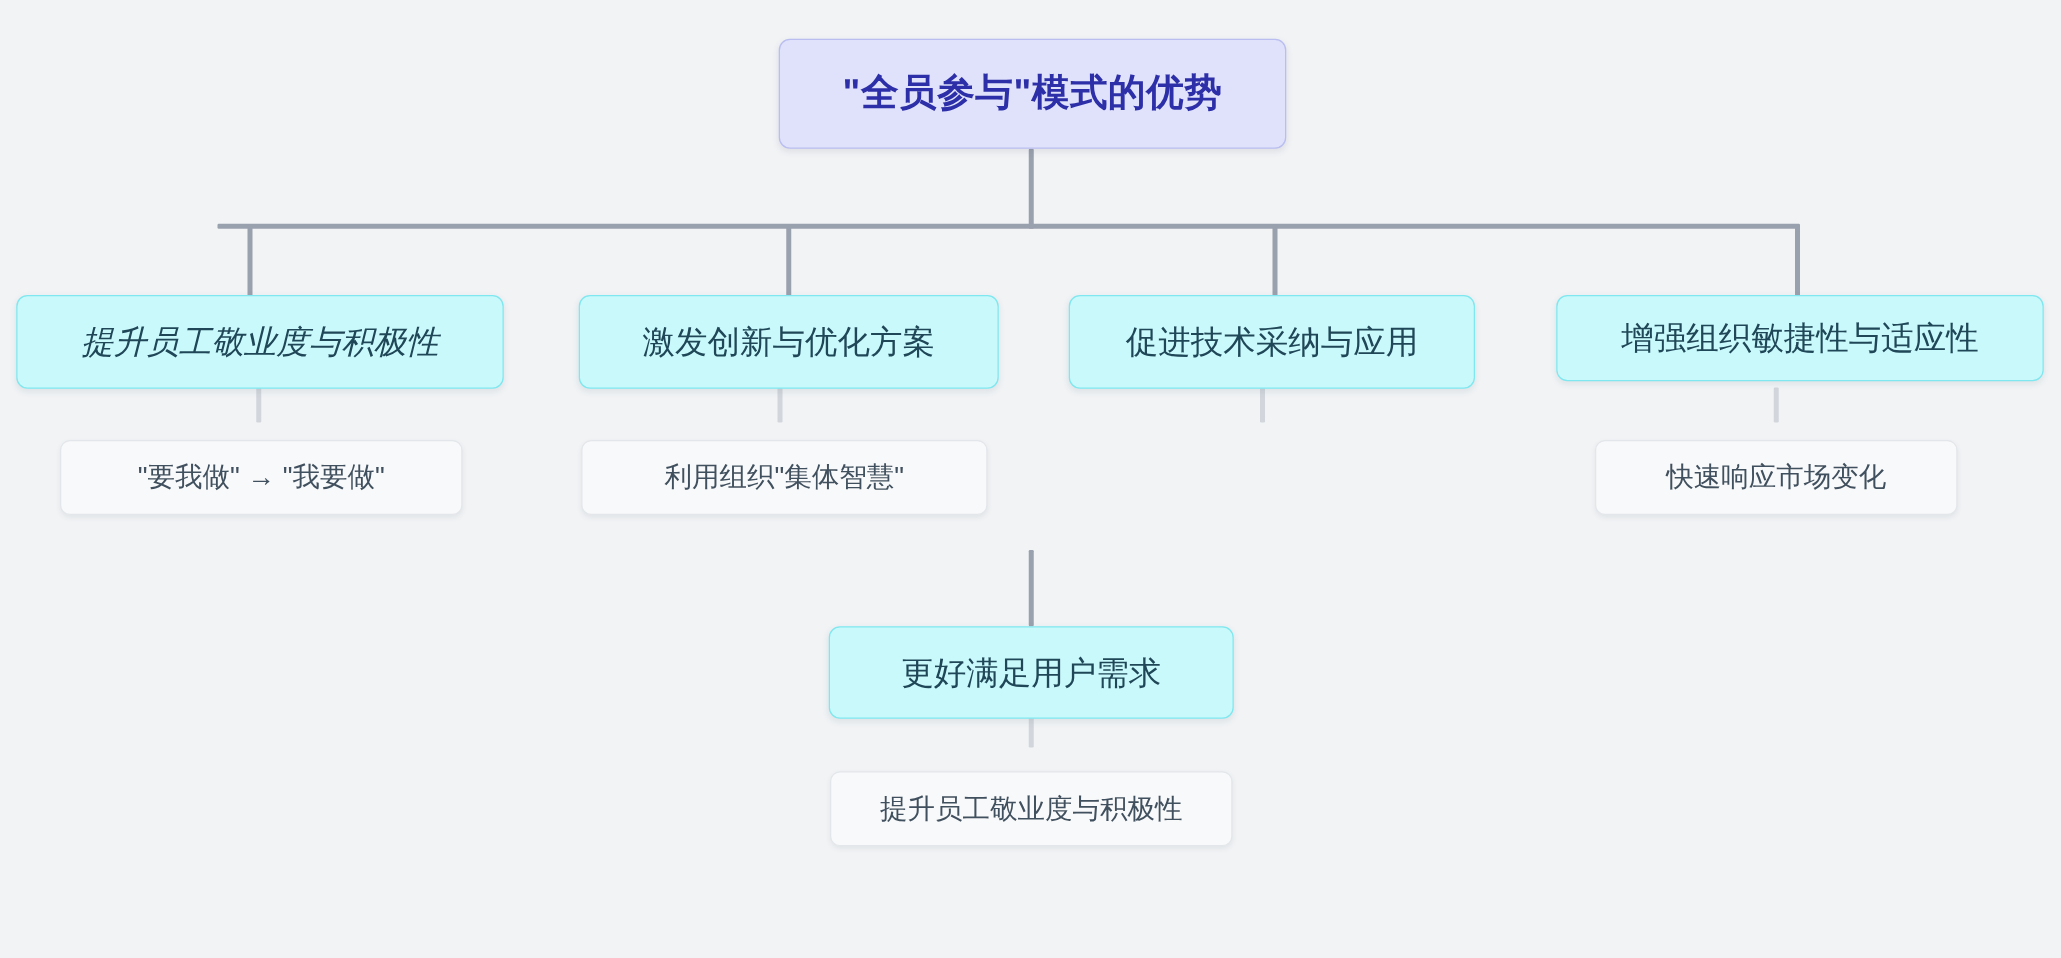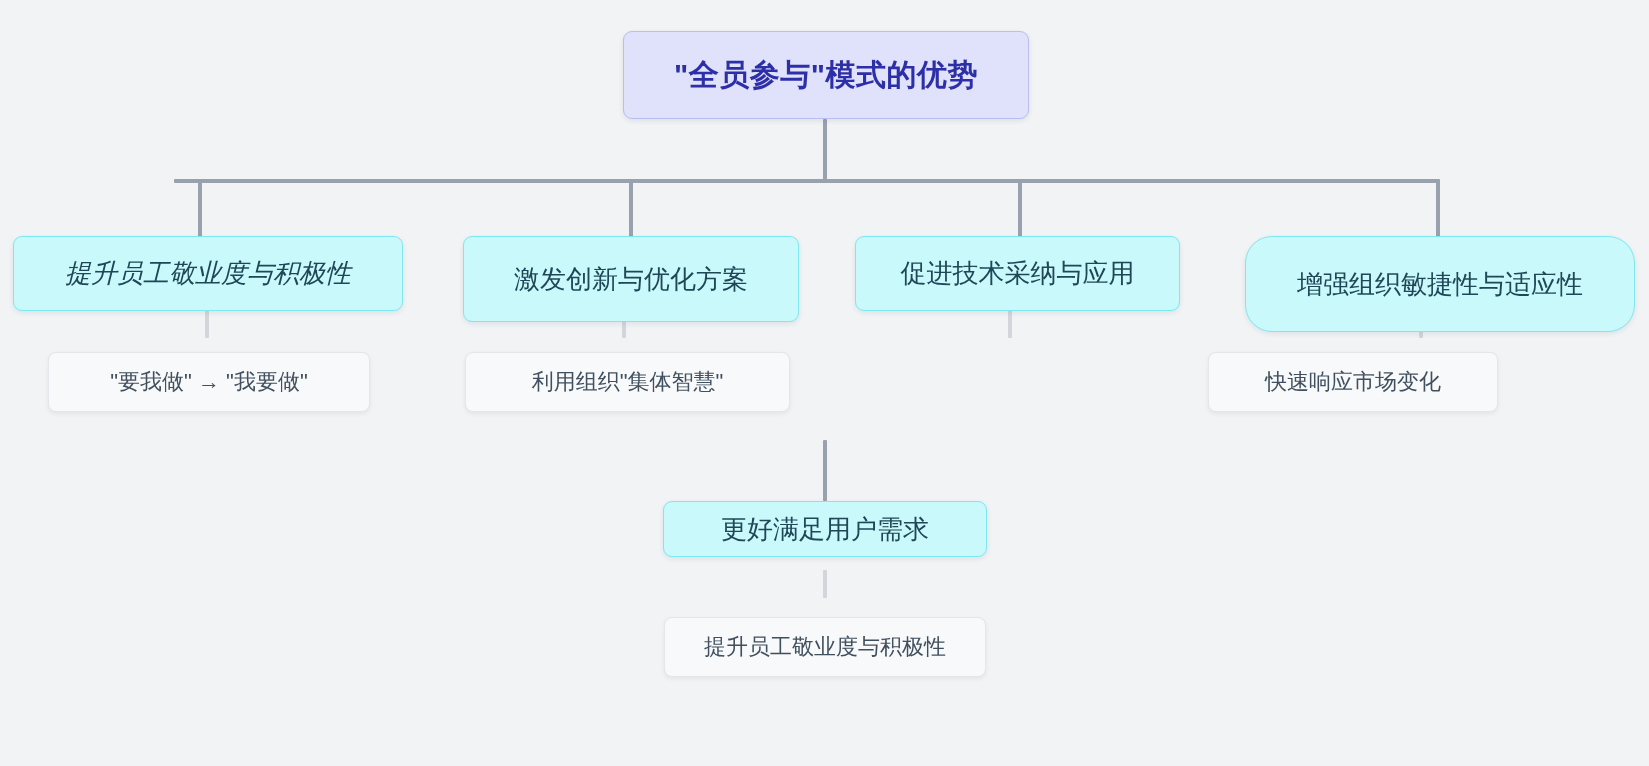--- a/index.html
+++ b/index.html
@@ -103,46 +103,46 @@
   <div class="conn-light" style="left:823px; top:570px; width:4px; height:28px;"></div>
 
   <div class="node node-root" style="left:623px; top:31px; width:406px; height:88px;">
     <span>"全员参与"模式的优势</span>
   </div>
 
   <div class="node node-branch" style="left:13px; top:236px; width:390px; height:75px;font-style:italic;">
     <span>提升员工敬业度与积极性</span>
   </div>
 
-  <div class="node node-branch" style="left:463px; top:236px; width:336px; height:86px;">
+  <div class="node node-branch" style="left:463px; top:236px; width:336px; height:75px;">
     <span>激发创新与优化方案</span>
   </div>
 
   <div class="node node-branch" style="left:855px; top:236px; width:325px; height:75px;">
     <span>促进技术采纳与应用</span>
   </div>
 
-  <div class="node node-branch" style="left:1245px; top:236px; width:390px; height:96px;border-radius:27px;">
+  <div class="node node-branch" style="left:1245px; top:236px; width:390px; height:69px;">
     <span>增强组织敏捷性与适应性</span>
   </div>
 
   <div class="node node-leaf" style="left:48px; top:352px; width:322px; height:60px;">
     <span>"要我做" → "我要做"</span>
   </div>
 
   <div class="node node-leaf" style="left:465px; top:352px; width:325px; height:60px;">
     <span>利用组织"集体智慧"</span>
   </div>
 
 
-  <div class="node node-leaf" style="left:1208px; top:352px; width:290px; height:60px;align-items:center;">
+  <div class="node node-leaf" style="left:1276px; top:352px; width:290px; height:60px;align-items:center;">
     <span>快速响应市场变化</span>
   </div>
 
-  <div class="node node-branch" style="left:663px; top:501px; width:324px; height:56px;">
+  <div class="node node-branch" style="left:663px; top:501px; width:324px; height:74px;">
     <span>更好满足用户需求</span>
   </div>
 
   <div class="node node-leaf" style="left:664px; top:617px; width:322px; height:60px;">
     <span>提升员工敬业度与积极性</span>
   </div>
 
 </div>
 
 </body></html>

